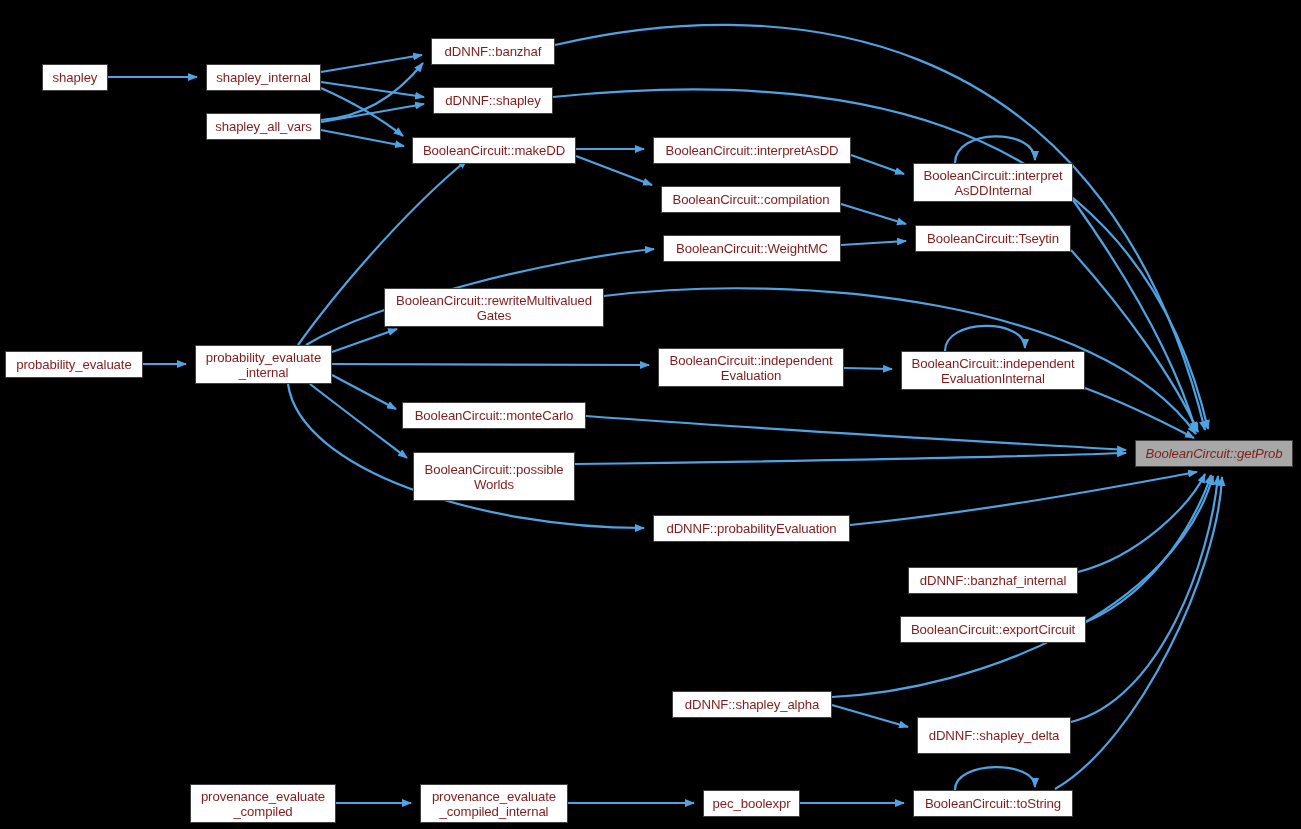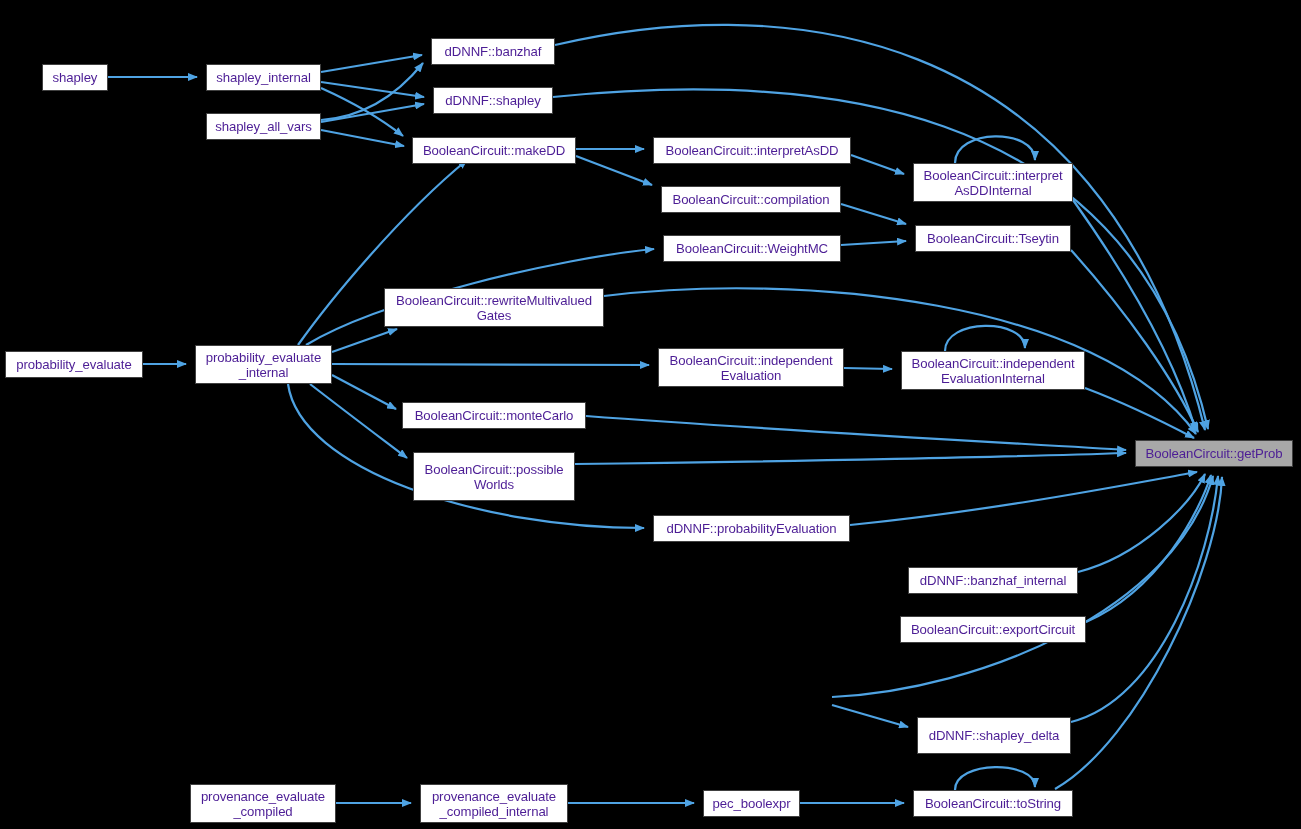--- a/index.html
+++ b/index.html
@@ -24,30 +24,31 @@
   }
   .node {
     position: absolute;
     box-sizing: border-box;
     display: flex;
     align-items: center;
     justify-content: center;
     text-align: center;
     background: #ffffff;
     border: 1px solid #404040;
-    color: #4c1d95;
+    color: #7f1d1d;
     font-size: 13.2px;
     line-height: 15px;
     letter-spacing: -0.1px;
     white-space: pre-line;
     z-index: 5;
   }
   .node.highlight {
     background: #a8a8a8;
     border: 1px solid #404040;
+    font-style: italic;
   }
 </style>
 </head>
 <body>
 
 <div id="canvas">
 
   <svg id="edges" viewBox="0 0 1301 829" xmlns="http://www.w3.org/2000/svg">
     <defs>
       <marker id="arr" markerWidth="10" markerHeight="8" refX="9" refY="4" orient="auto" markerUnits="userSpaceOnUse">
@@ -159,20 +160,21 @@
 Evaluation</div>
   <div class="node" style="left:901px;top:351px;width:184px;height:39px">BooleanCircuit::independent
 EvaluationInternal</div>
   <div class="node" style="left:402px;top:402px;width:184px;height:27px">BooleanCircuit::monteCarlo</div>
   <div class="node highlight" style="left:1135px;top:440px;width:158px;height:27px">BooleanCircuit::getProb</div>
   <div class="node" style="left:413px;top:452px;width:162px;height:49px">BooleanCircuit::possible
 Worlds</div>
   <div class="node" style="left:653px;top:515px;width:197px;height:27px">dDNNF::probabilityEvaluation</div>
   <div class="node" style="left:908px;top:567px;width:170px;height:27px">dDNNF::banzhaf_internal</div>
   <div class="node" style="left:900px;top:616px;width:186px;height:27px">BooleanCircuit::exportCircuit</div>
+  <div class="node" style="left:672px;top:691px;width:160px;height:27px">dDNNF::shapley_alpha</div>
   <div class="node" style="left:917px;top:717px;width:154px;height:37px">dDNNF::shapley_delta</div>
   <div class="node" style="left:190px;top:784px;width:146px;height:39px">provenance_evaluate
 _compiled</div>
   <div class="node" style="left:420px;top:784px;width:148px;height:39px">provenance_evaluate
 _compiled_internal</div>
   <div class="node" style="left:703px;top:790px;width:97px;height:27px">pec_boolexpr</div>
   <div class="node" style="left:913px;top:790px;width:160px;height:27px">BooleanCircuit::toString</div>
 
 </div>
 

